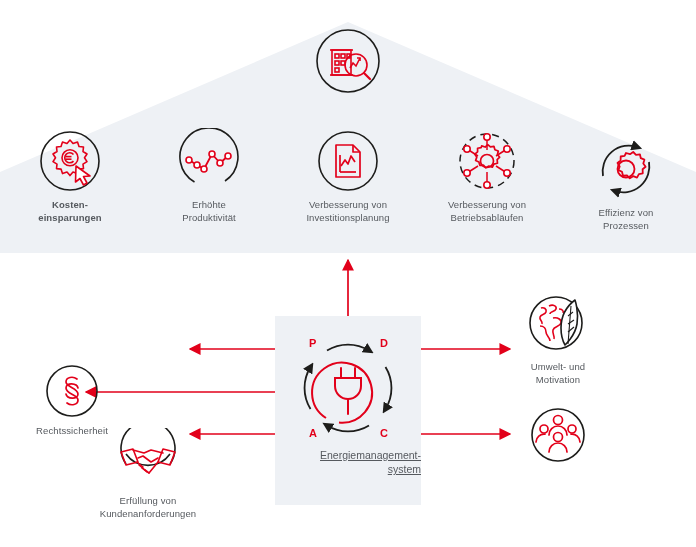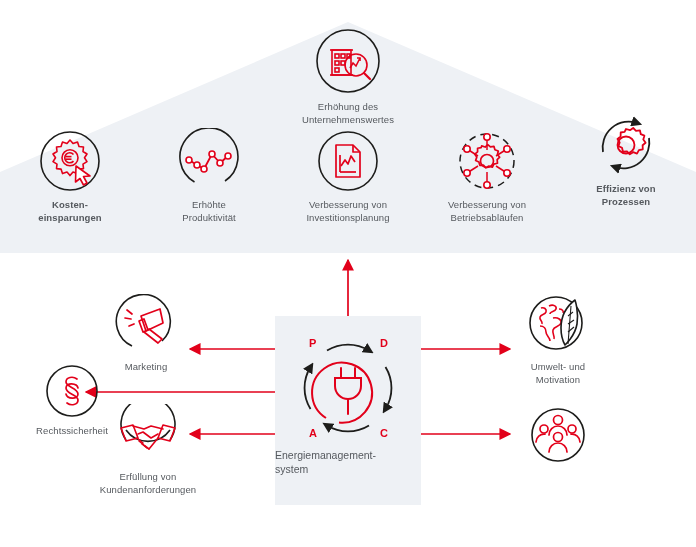--- a/index.html
+++ b/index.html
@@ -58,25 +58,26 @@
     font-size: 9.5px;
     line-height: 12.5px;
     letter-spacing: .1px;
     white-space: pre-line;
   }
   .center-cap {
     position: absolute;
     left: 275px;
     top: 448px;
     width: 146px;
-    text-align: left;
+    text-align: right;
     color: #55595e;
     font-size: 10.5px;
     line-height: 14px;
     white-space: pre-line;
+    text-decoration: underline;
   }
   .pdca-wrap {
     position: absolute;
     left: 296px;
     top: 336px;
     width: 104px;
     height: 104px;
   }
 </style>
 </head>
@@ -153,21 +154,20 @@
         <rect x="34" y="28" width="3" height="4"></rect>
         <rect x="22" y="35" width="4" height="4"></rect>
         <rect x="28" y="35" width="4" height="4"></rect>
         <rect x="22" y="42" width="4" height="4"></rect>
         <circle cx="43" cy="39" r="11"></circle>
         <line x1="51" y1="47" x2="57" y2="53" stroke-width="2.2" stroke-linecap="round"></line>
         <polyline points="37,42 40,37 43,40 47,32"></polyline>
         <polyline points="44,32 47,32 47,35"></polyline>
       </g>
     </svg>
-    <div class="cap">Erhöhung des Unternehmenswertes</div>
   </div>
 
   <div class="node" style="left:22px; top:128px; width:96px;font-weight:bold;">
     <svg class="glyph" width="66" height="66" viewBox="0 0 66 66">
       <circle cx="33" cy="33" r="29" fill="none" stroke="#1d1d1b" stroke-width="1.6"></circle>
       <g stroke="#e2001a" stroke-width="1.6" fill="none" stroke-linejoin="round">
         <path d="M33,12 L36,15.5 L40.5,14 L42,18.5 L46.5,19 L46,23.5 L50,26 L47.5,29.8 L50,33.6 L46,36.1 L46.5,40.6 L42,41.1 L40.5,45.6 L36,44.1 L33,47.6 L30,44.1 L25.5,45.6 L24,41.1 L19.5,40.6 L20,36.1 L16,33.6 L18.5,29.8 L16,26 L20,23.5 L19.5,19 L24,18.5 L25.5,14 L30,15.5 Z"></path>
         <circle cx="33" cy="29.8" r="8"></circle>
         <path d="M36.5,26.5 a5,5 0 1 0 0,6.6"></path>
         <line x1="28.5" y1="28.6" x2="34.5" y2="28.6"></line>
@@ -234,65 +234,51 @@
       </g>
       <g stroke="#e2001a" stroke-width="1.7" fill="none" stroke-linejoin="round">
         <path d="M33,20.5 l3.4,1.1 2.6,-2.4 2.6,2.3 3.4,-0.6 1,3.4 3.3,1.2 -0.8,3.4 2.2,2.7 -2.5,2.4 0.3,3.5 -3.5,0.8 -1.6,3.1 -3.3,-1.2 -3,1.8 -2.4,-2.6 -3.5,0.2 -0.9,-3.4 -3.2,-1.4 1.1,-3.3 -1.9,-2.9 2.7,-2.3 0,-3.5 3.5,-0.7 z" transform="translate(-6,-3) scale(1.02)"></path>
         <circle cx="33" cy="33" r="6.5"></circle>
       </g>
     </svg>
     <div class="cap">Verbesserung von
 Betriebsabläufen</div>
   </div>
 
-  <div class="node" style="left:578px; top:112px; width:96px;font-weight:bold;">
+  <div class="node" style="left:578px; top:136px; width:96px;">
     <svg class="glyph" width="66" height="66" viewBox="0 0 66 66">
       <defs>
         <marker id="bk2" markerWidth="6" markerHeight="6" refX="3" refY="3" orient="auto">
           <path d="M0,0 L6,3 L0,6 Z" fill="#1d1d1b"></path>
         </marker>
       </defs>
       <path d="M10,40 A26,26 0 0 1 44,11" fill="none" stroke="#1d1d1b" stroke-width="1.8" marker-end="url(#bk2)"></path>
       <path d="M56,26 A26,26 0 0 1 22,55" fill="none" stroke="#1d1d1b" stroke-width="1.8" marker-end="url(#bk2)"></path>
       <g stroke="#e2001a" stroke-width="1.8" fill="none" stroke-linejoin="round">
         <path d="M33,15 l4,1.2 3.2,-2.2 2.8,2.8 3.9,-0.5 0.9,3.9 3.6,1.5 -1.1,3.8 2.3,3.2 -3,2.6 0.2,4 -3.9,0.8 -1.9,3.5 -3.8,-1.4 -3.4,2.1 -2.8,-2.9 -4,0.3 -1,-3.9 -3.6,-1.7 1.3,-3.7 -2.2,-3.4 3.1,-2.5 0.1,-4 3.9,-0.6 z" transform="translate(0,2)"></path>
         <circle cx="33" cy="33" r="8.5"></circle>
       </g>
     </svg>
     <div class="cap">Effizienz von
 Prozessen</div>
   </div>
 
-  <div class="node" style="left:106px; top:294px; width:80px;">
-    <svg class="glyph" width="62" height="62" viewBox="0 0 62 62">
-      <path d="M17,52 A27,27 0 1 1 47,47" fill="none" stroke="#1d1d1b" stroke-width="1.6"></path>
-      <g stroke="#e2001a" stroke-width="1.7" fill="none" stroke-linejoin="round" stroke-linecap="round">
-        <line x1="12" y1="16" x2="17" y2="20"></line>
-        <line x1="10" y1="24" x2="16" y2="25"></line>
-        <line x1="14" y1="32" x2="19" y2="30"></line>
-        <path d="M26,22 L45,15 L48,29 L31,37 Z"></path>
-        <path d="M24,27 L29,25 L33,36 L28,38 Z"></path>
-        <path d="M29,38 L43,49 L47,45 L34,35"></path>
-      </g>
-    </svg>
-    <div class="cap">Marketing</div>
-  </div>
 
   <div class="node" style="left:9px; top:362px; width:86px;margin-left:20px;">
     <svg class="glyph" width="58" height="58" viewBox="0 0 58 58">
       <circle cx="29" cy="29" r="25" fill="none" stroke="#1d1d1b" stroke-width="1.6"></circle>
       <g stroke="#e2001a" stroke-width="1.7" fill="none" stroke-linecap="round">
         <path d="M34,17 c-4,-3 -11,-2 -11,3 c0,5 12,6 12,12 c0,6 -11,5 -12,0"></path>
         <path d="M24,41 c4,3 11,2 11,-3 c0,-5 -12,-6 -12,-12 c0,-6 11,-5 12,0"></path>
       </g>
     </svg>
     <div class="cap">Rechtssicherheit</div>
   </div>
 
-  <div class="node" style="left:93px; top:404px; width:110px;">
+  <div class="node" style="left:93px; top:428px; width:110px;">
     <svg class="glyph" width="62" height="62" viewBox="0 0 62 62">
       <path d="M9,36 A27,27 0 1 1 53,36" fill="none" stroke="#1d1d1b" stroke-width="1.6"></path>
       <path d="M53,26 A27,27 0 0 1 9,26" fill="none" stroke="#1d1d1b" stroke-width="1.6"></path>
       <g stroke="#e2001a" stroke-width="1.6" fill="none" stroke-linejoin="round" stroke-linecap="round">
         <path d="M4,24 L16,21 L21,34 L9,37 Z"></path>
         <path d="M58,24 L46,21 L41,34 L53,37 Z"></path>
         <path d="M16,22 L27,25 L34,22 L46,25"></path>
         <path d="M21,30 L26,28 L34,34 L41,30"></path>
         <path d="M20,34 l6,5"></path>
         <path d="M22,37 l6,5"></path>

